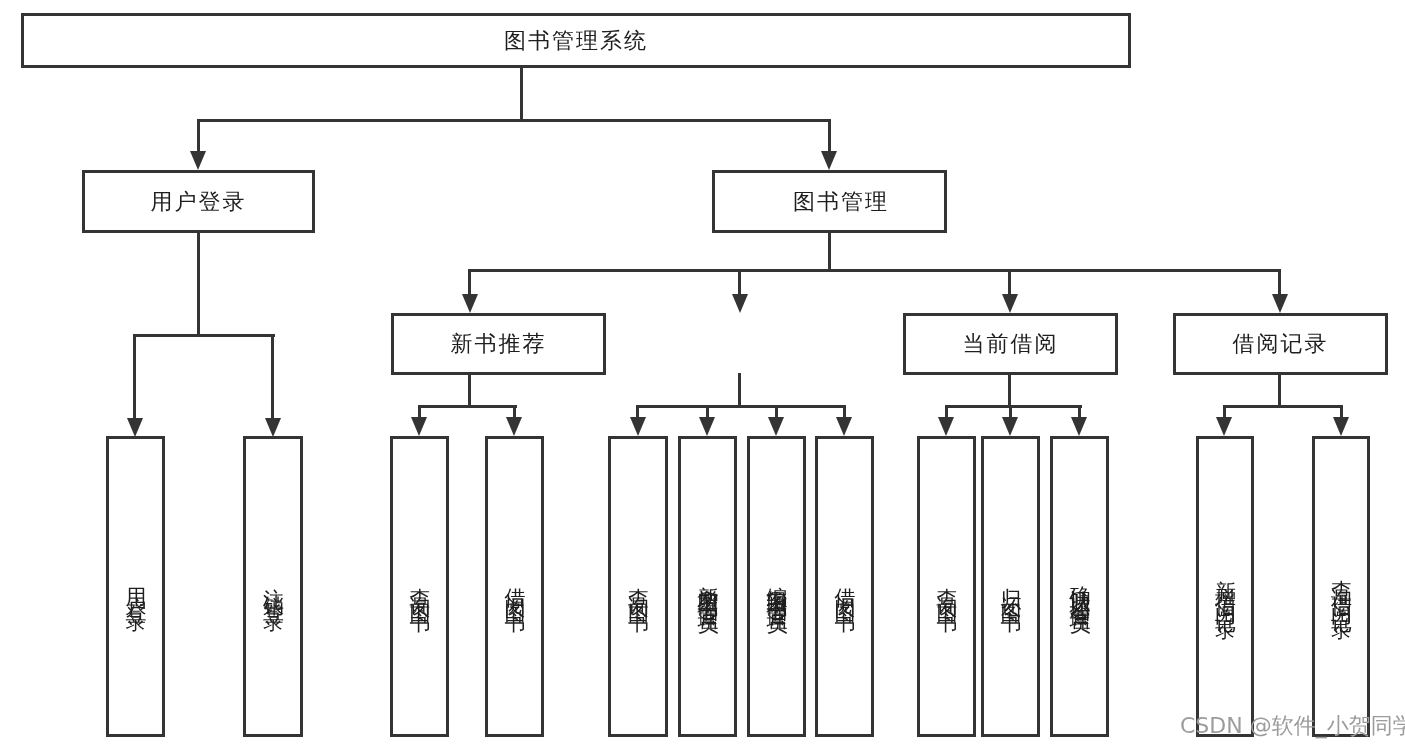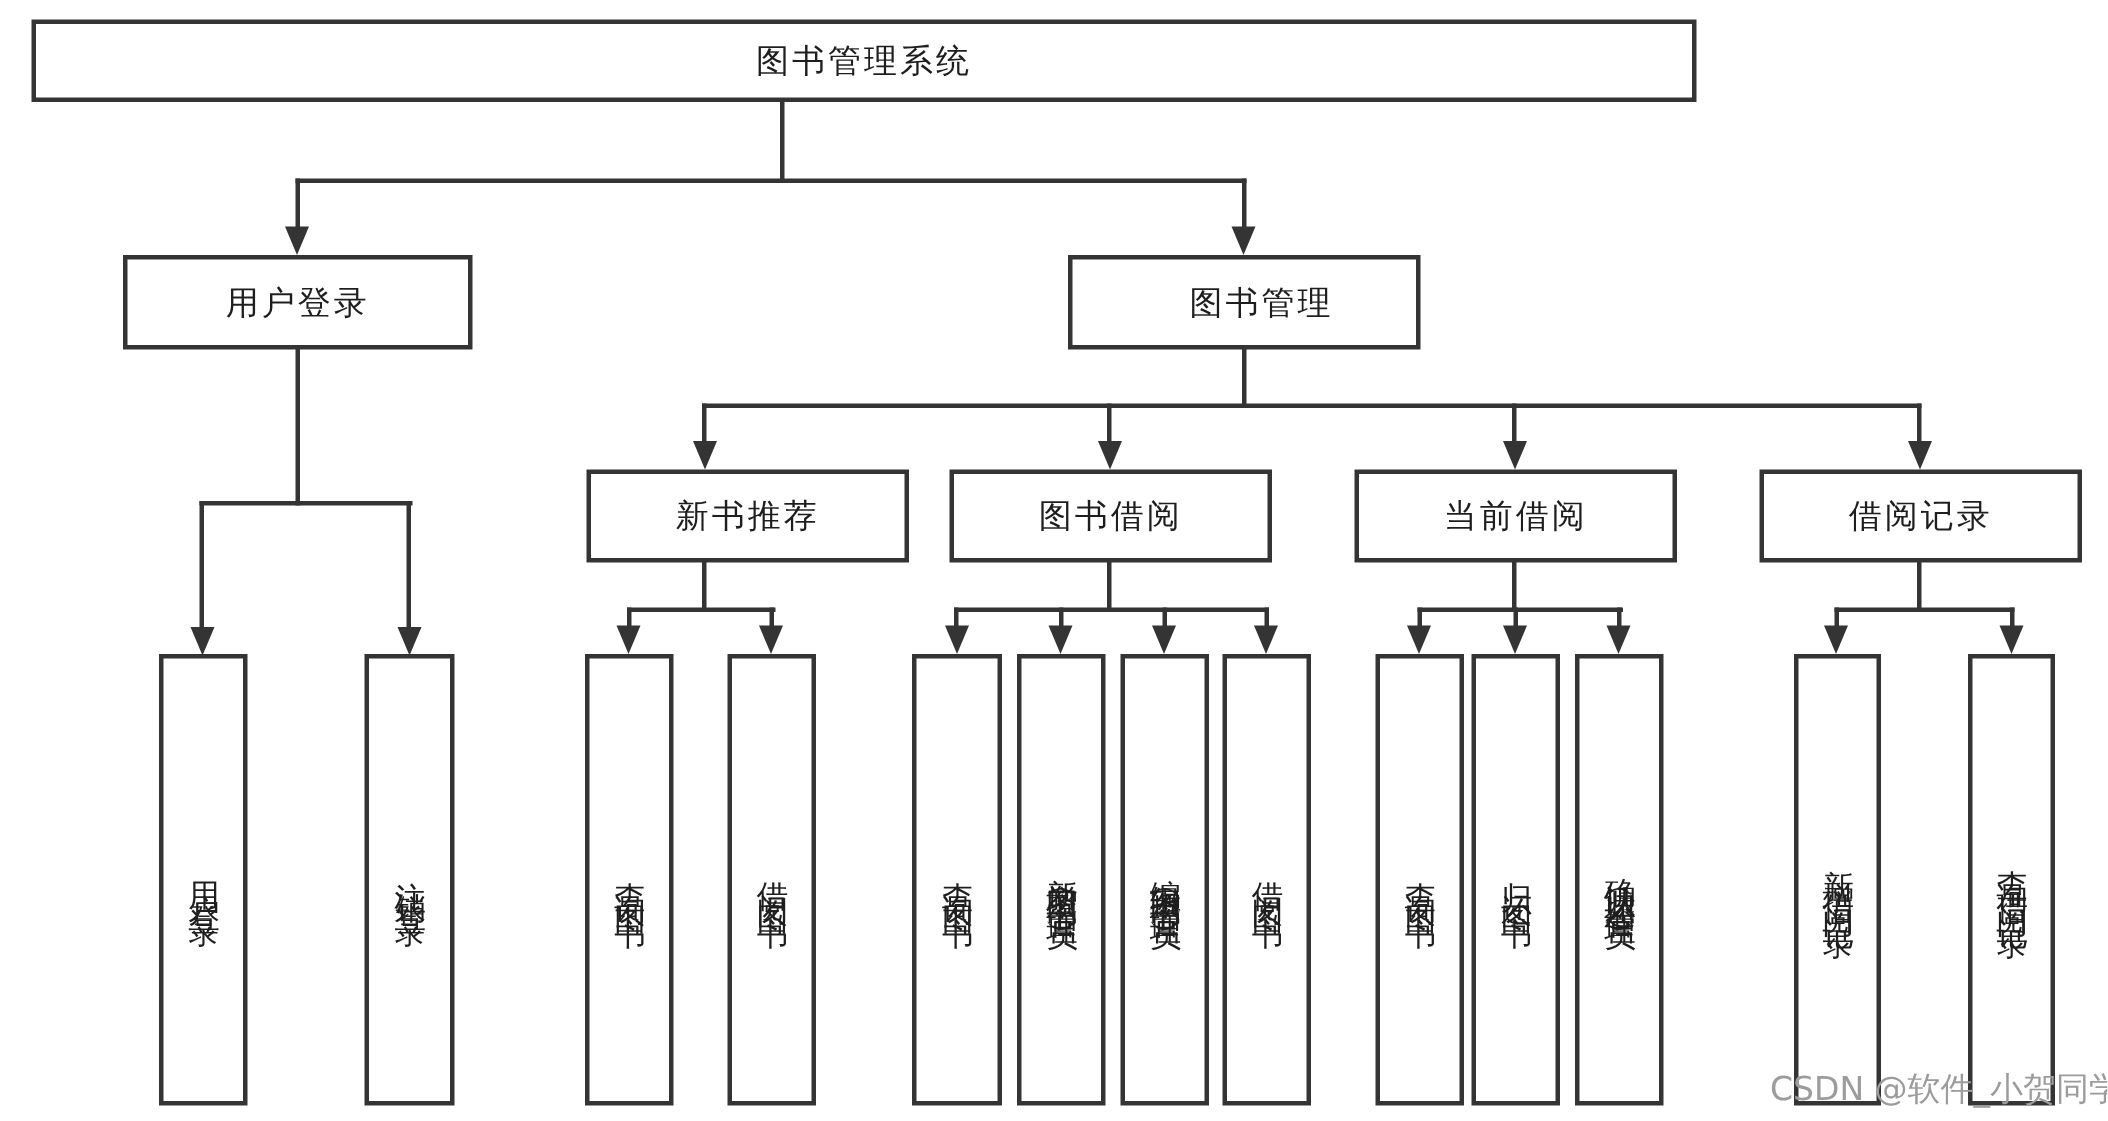--- a/index.html
+++ b/index.html
@@ -98,23 +98,20 @@
   <div class="vline" style="left:738px; top:269px; height:26px;"></div>
   <div class="arrowhead" style="left:732px; top:294px;"></div>
   <div class="vline" style="left:1008px; top:269px; height:26px;"></div>
   <div class="arrowhead" style="left:1002px; top:294px;"></div>
   <div class="vline" style="left:1278px; top:269px; height:26px;"></div>
   <div class="arrowhead" style="left:1272px; top:294px;"></div>
 
   <div class="node" style="left:363px; top:313px; width:215px; height:62px;margin-left:28px;">
     <span>新书推荐</span>
   </div>
-  <div class="node" style="left:633px; top:313px; width:215px; height:62px;">
-    <span>图书借阅</span>
-  </div>
   <div class="node" style="left:903px; top:313px; width:215px; height:62px;text-align:right;">
     <span>当前借阅</span>
   </div>
   <div class="node" style="left:1173px; top:313px; width:215px; height:62px;">
     <span>借阅记录</span>
   </div>
 
   <div class="vline" style="left:468px; top:373px; height:35px;"></div>
   <div class="hline" style="left:418px; top:405px; width:99px;"></div>
   <div class="vline" style="left:418px; top:405px; height:15px;"></div>

